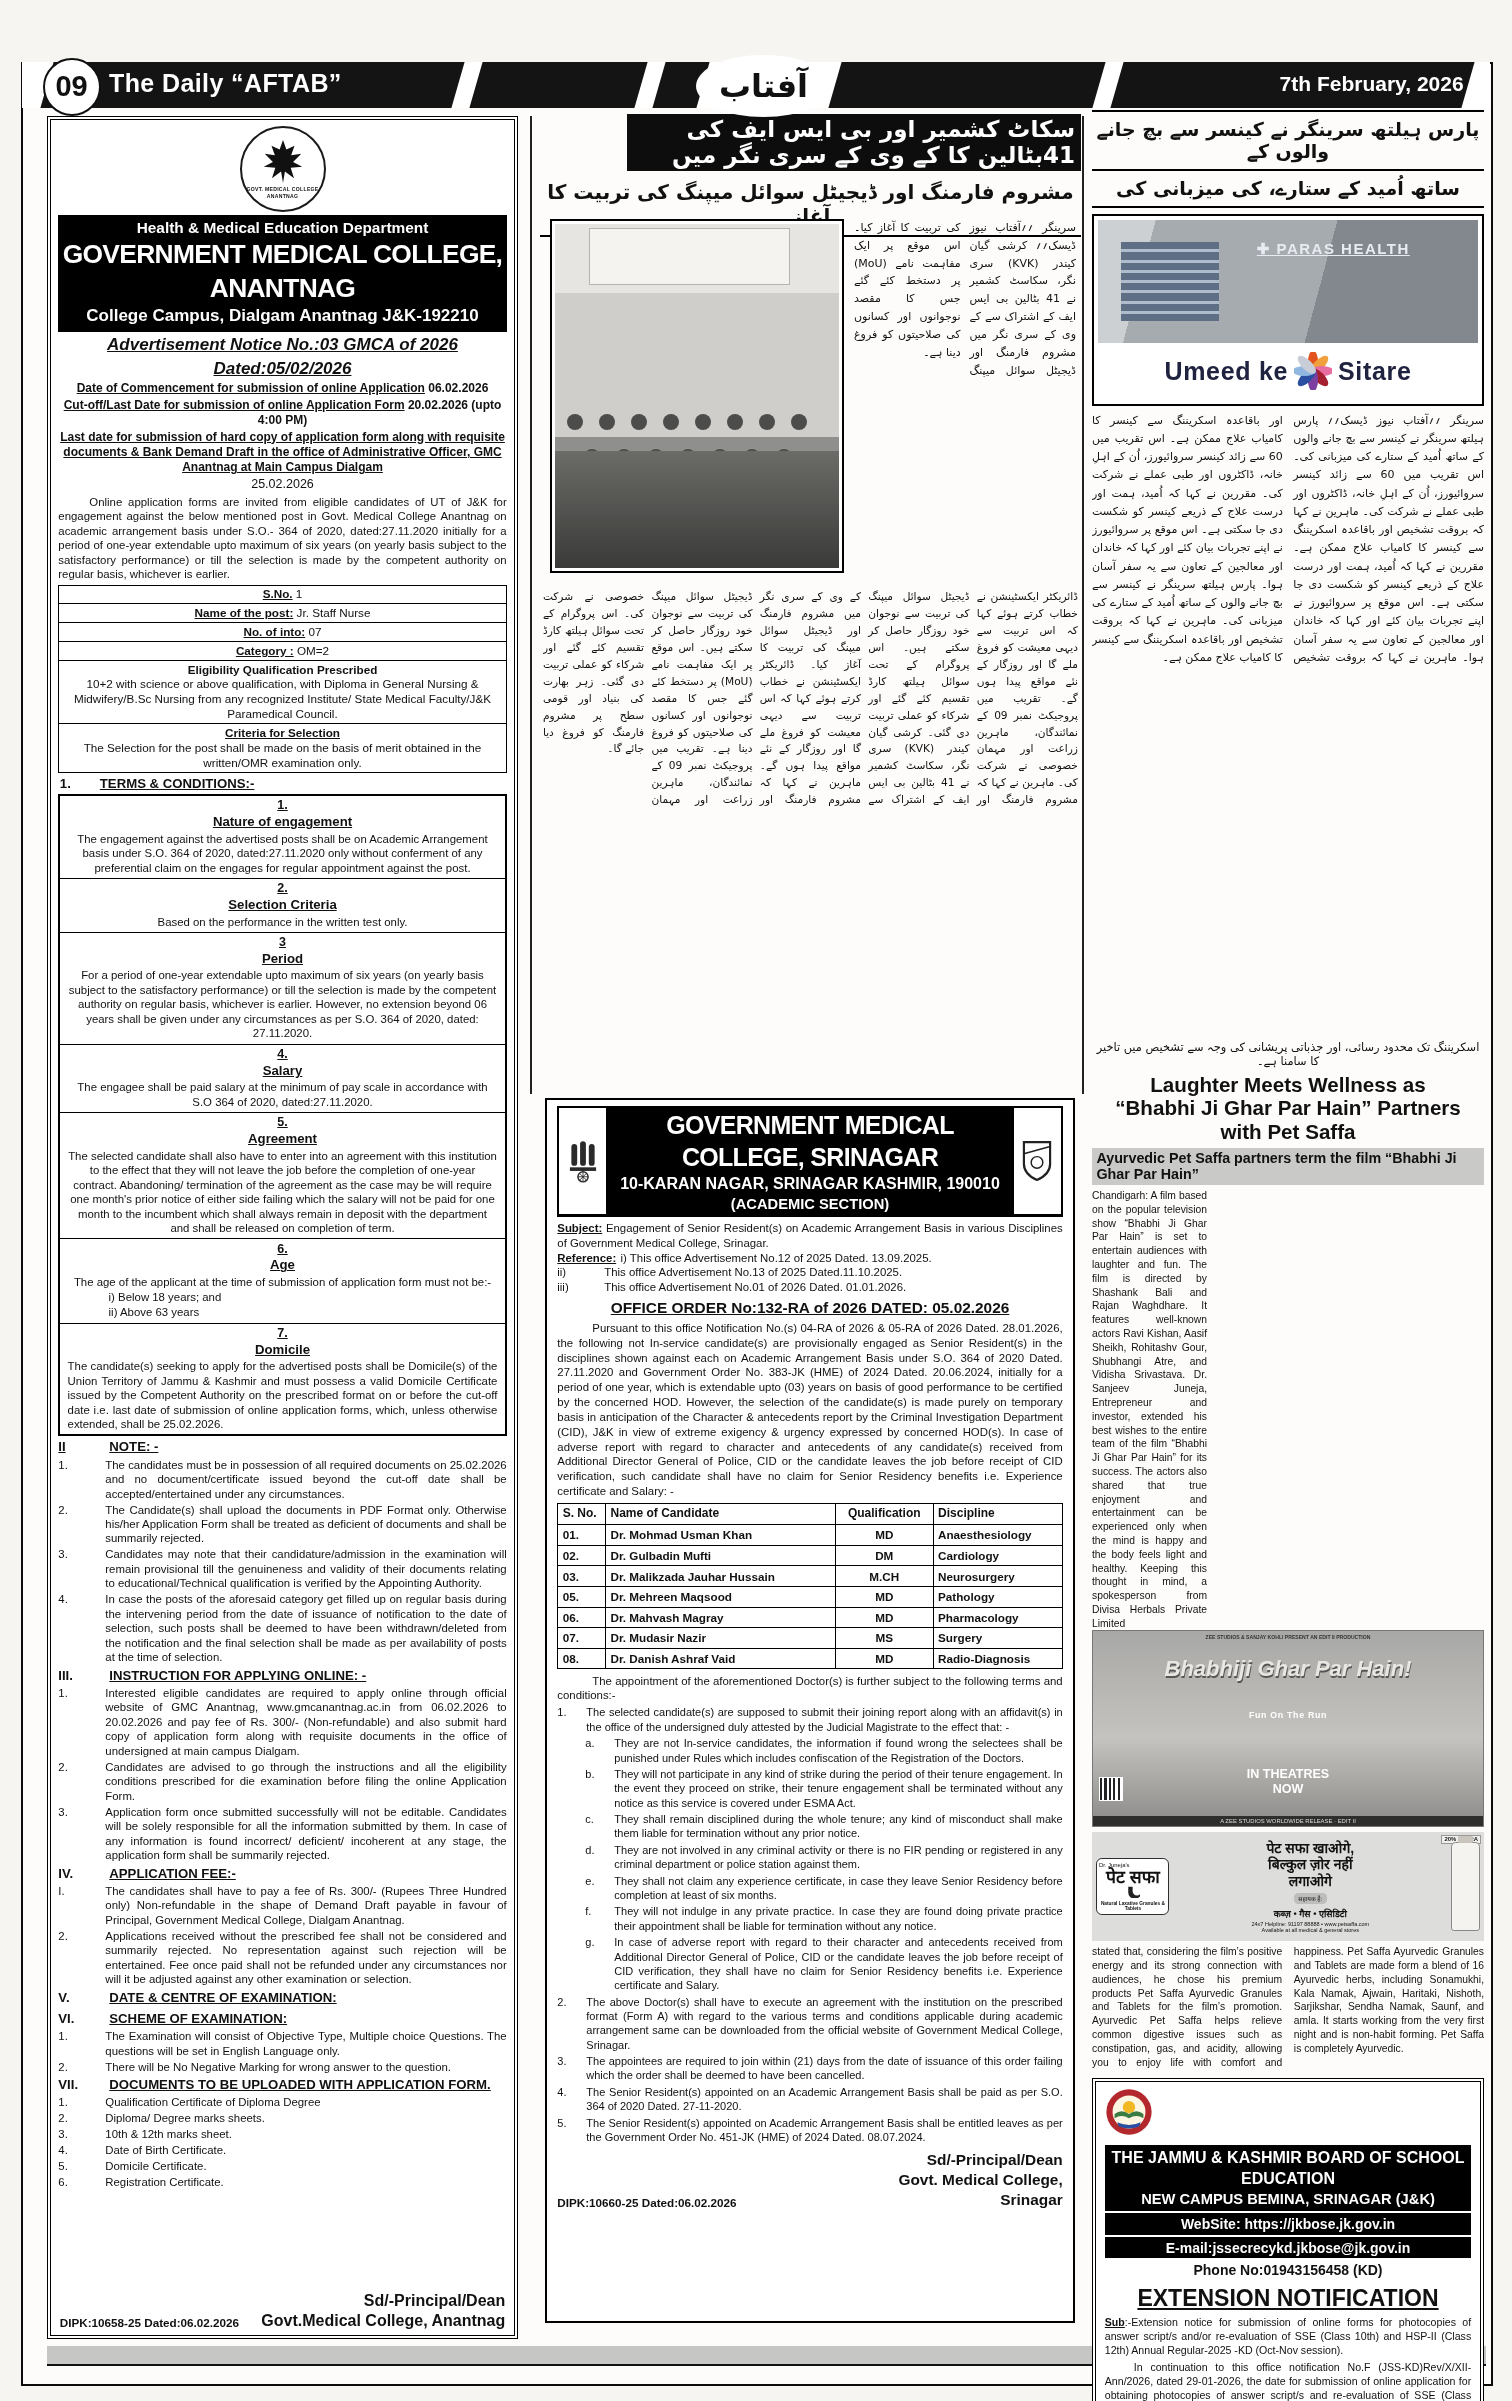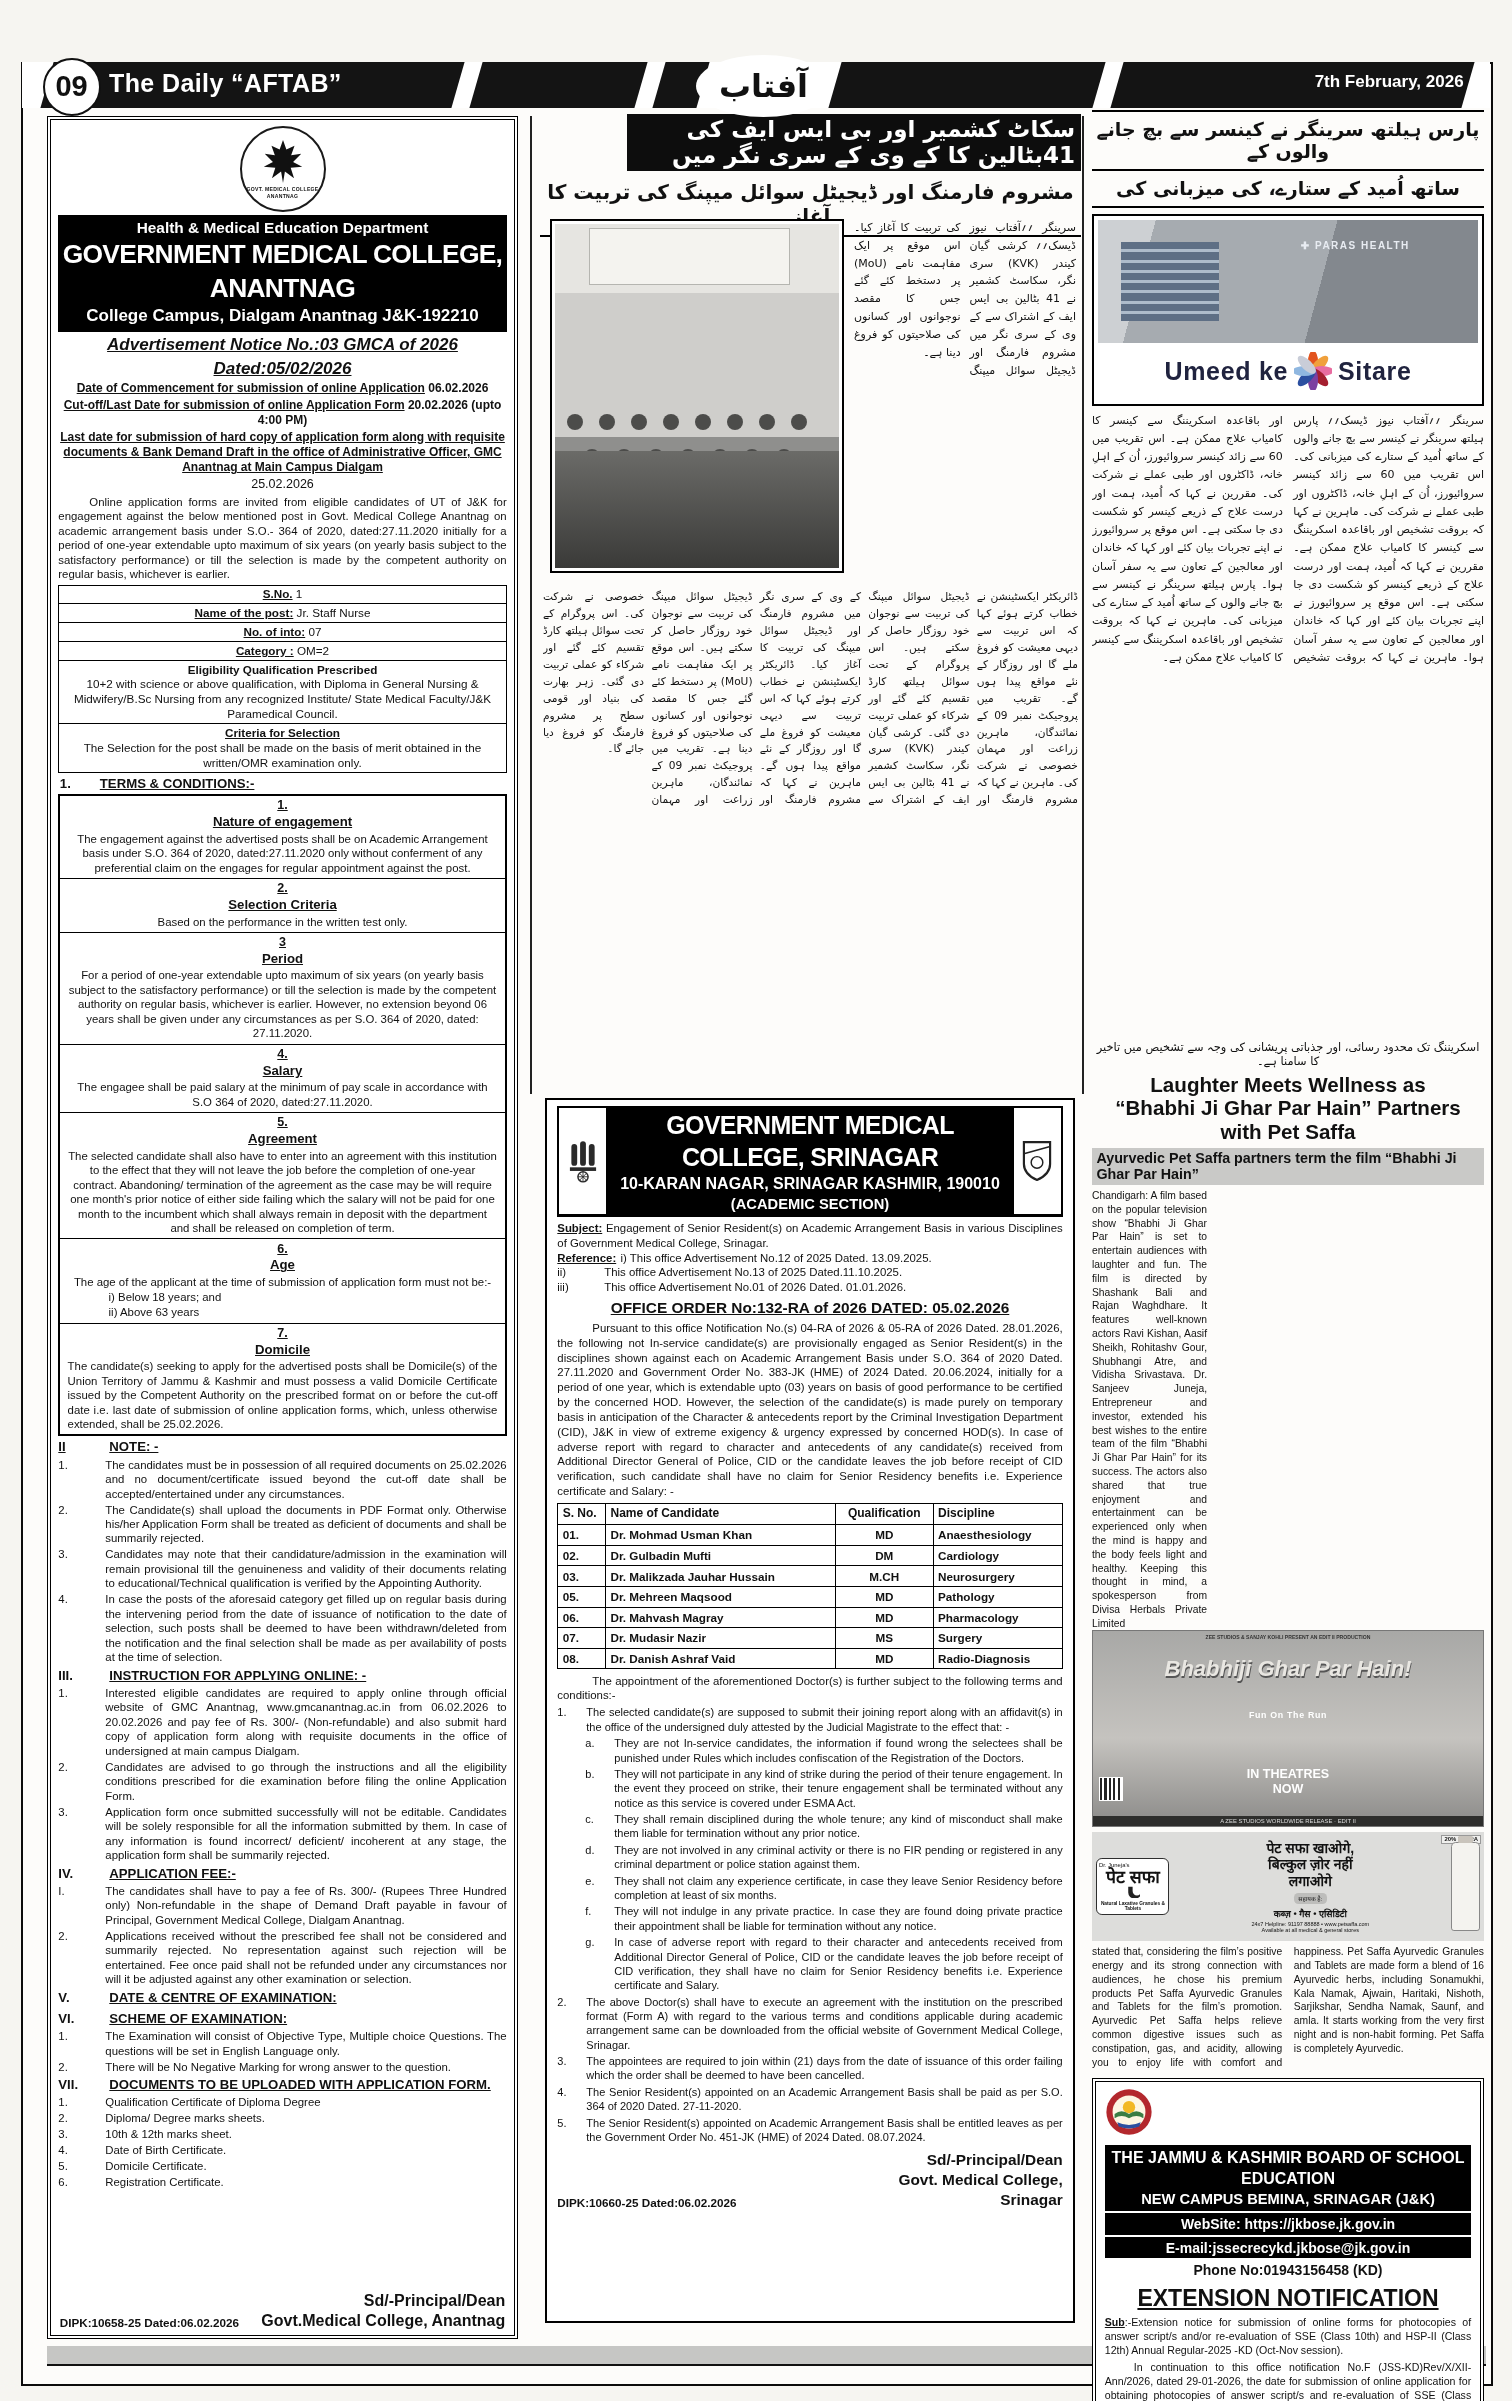--- a/index.html
+++ b/index.html
@@ -7,21 +7,21 @@
   .frame{position:absolute;left:20.6px;top:62px;width:1468px;height:2320px;border:2.2px solid #0b0b0b;background:#fdfcfa;}
   
   .hdr{position:absolute;left:22px;top:62px;width:1468px;height:46px;background:#fff;z-index:5;}
   .seg{position:absolute;top:0;height:46px;background:#141414;transform:skewX(-16deg);}
   .seg.s1{left:25px;width:411px;} .seg.s2{left:454px;width:165px;} .seg.s3{left:637px;width:44px;}
   .seg.s4{left:813px;width:264px;} .seg.s5{left:1095px;width:351px;}
   .pgnum{position:absolute;left:20.6px;top:-4.4px;width:54px;height:54px;border-radius:50%;background:#fff;border:2.2px solid #111;display:flex;align-items:center;justify-content:center;font-size:29px;font-weight:800;z-index:6;}
   .hdr .title{position:absolute;left:87px;top:7.3px;color:#fff;font-size:25px;font-weight:800;z-index:6;letter-spacing:0.4px;}
   .masthead{position:absolute;left:674px;top:-7.3px;width:135px;height:62px;background:#fff;border-radius:50%;display:flex;align-items:center;justify-content:center;z-index:6;}
   .masthead span{font-family:"DejaVu Sans",sans-serif;font-size:32px;font-weight:800;direction:rtl;}
-  .hdr .date{position:absolute;right:26.4px;top:10.3px;color:#fff;font-size:17px;font-weight:800;z-index:6;}
+  .hdr .date{position:absolute;right:26.4px;top:10.3px;color:#fff;font-size:21px;font-weight:800;z-index:6;}
   
   .u{text-decoration:underline;} .b{font-weight:bold;}
   .jus{text-align:justify;}
   .vdiv{position:absolute;top:116px;width:1.5px;background:#222;z-index:2;}
   .graybar{position:absolute;left:47px;top:2346px;width:1439px;height:17.6px;background:#c6c6c4;border-bottom:2.2px solid #111;z-index:2;}
   
   .col-left{position:absolute;left:47px;top:116px;width:471px;height:2223px;border:4.4px double #000;background:#fff;padding:4.4px 7.3px 29px 7.3px;box-sizing:border-box;overflow:hidden;z-index:3;font-size:11.4px;line-height:1.27;}
   .gm-logo{width:82px;height:82px;border-radius:50%;border:2.2px solid #1a1a1a;margin:1.5px auto 2.9px auto;display:flex;flex-direction:column;align-items:center;justify-content:center;}
   .gm-logo svg{width:48px;height:48px;}
   .gm-logo .cap{font-size:5.1px;font-weight:bold;letter-spacing:0.3px;text-align:center;}
@@ -89,21 +89,21 @@
   .gs-foot{display:flex;justify-content:space-between;align-items:flex-end;margin-top:5.9px;}
   .gs-foot .dipk{font-weight:bold;font-size:11.7px;}
   .gs-foot .sgn{text-align:right;font-weight:800;font-size:15.4px;line-height:1.3;}
   
   .right-col{position:absolute;left:1092px;top:110px;width:392px;z-index:3;}
   .rt-head{border-top:2.2px solid #000;font-family:"DejaVu Sans",sans-serif;direction:rtl;text-align:center;}
   .rt-head .hl{border-bottom:2.2px solid #000;font-size:19px;font-weight:800;padding:5.9px 0 7.3px 0;}
   .rt-photo{border:2.2px solid #000;margin-top:5.9px;padding:3.7px;background:#fff;}
   .building{position:relative;height:123px;background:linear-gradient(105deg,#cdd0d3 0 14%,#a6abb0 14% 58%,#83888e 58% 100%);overflow:hidden;}
   .building .win{position:absolute;left:6%;top:18%;width:26%;height:64%;background:repeating-linear-gradient(#5e6f85 0 7.3px,#aebccb 7.3px 10.3px);}
-  .building .sign{position:absolute;right:18%;top:16%;color:#e8ecf2;font-size:10px;font-weight:800;letter-spacing:1.5px;text-align:right;}
+  .building .sign{position:absolute;right:18%;top:16%;color:#e8ecf2;font-size:15px;font-weight:800;letter-spacing:1.5px;text-align:right;text-decoration:underline;}
   .umeed{height:57px;display:flex;align-items:center;justify-content:center;gap:5.9px;background:#fff;}
   .umeed .w{font-size:25px;font-weight:800;color:#20233f;letter-spacing:0.7px;}
   .rt-cols{margin-top:5.9px;height:626px;column-count:2;column-gap:10.3px;direction:rtl;text-align:justify;font-family:"DejaVu Sans",sans-serif;font-size:11px;line-height:1.66;overflow:hidden;}
   .rt-last{direction:rtl;font-family:"DejaVu Sans",sans-serif;font-size:11.4px;margin:2.9px 0 1.5px 0;text-align:center;}
   
   .ps{margin-top:4.4px;}
   .ps-h{font-size:20.6px;font-weight:800;text-align:center;line-height:1.15;}
   .ps-sub{background:#c9c9c7;font-weight:bold;font-size:14.3px;padding:2.2px 4.4px;margin:4.4px 0;}
   .ps-row{display:flex;gap:0;flex-direction:column;}
   .ps-colA{width:115px;flex:none;font-size:10.3px;text-align:justify;line-height:1.34;}

